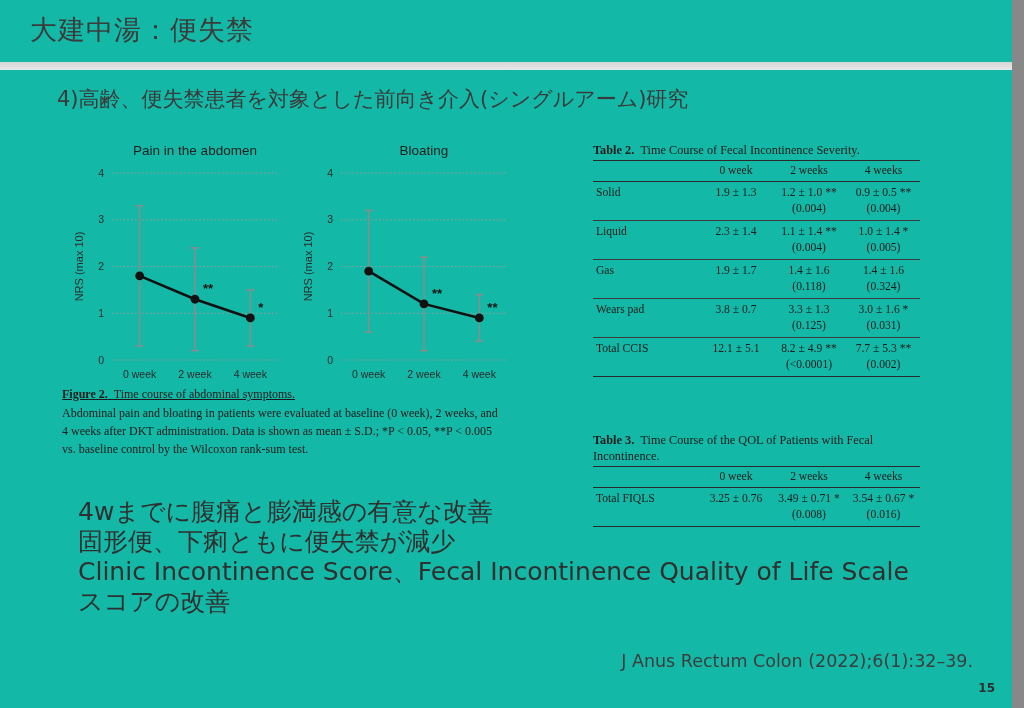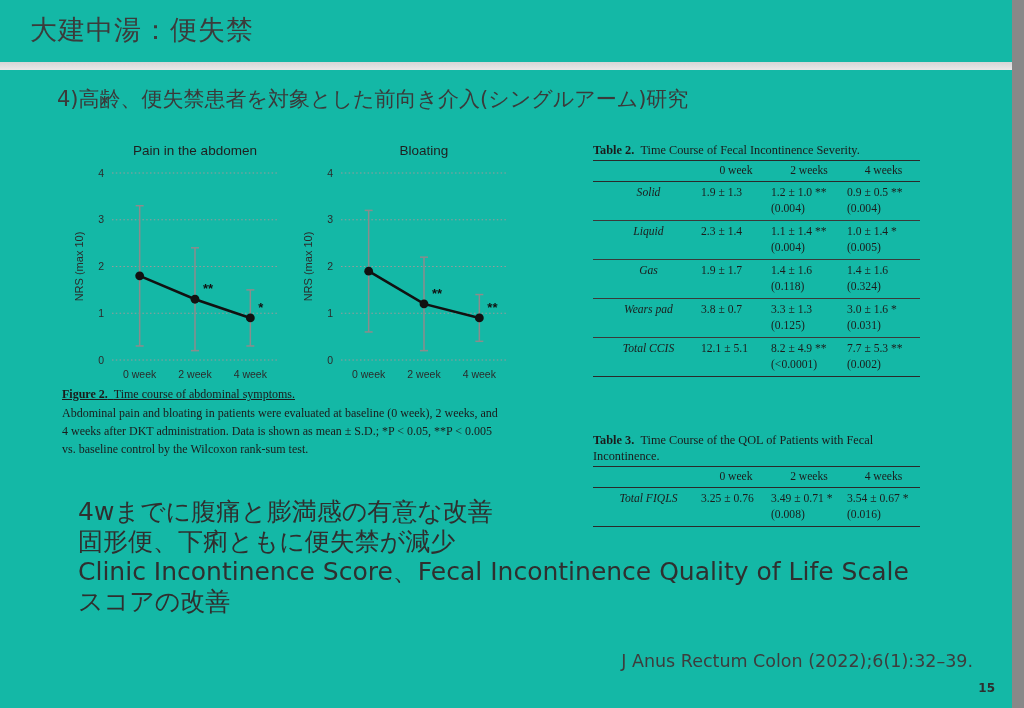--- a/index.html
+++ b/index.html
@@ -40,25 +40,25 @@
     position:absolute;left:593px;width:327px;border-collapse:collapse;table-layout:fixed;
     font-family:"Liberation Serif","DejaVu Serif",serif;font-size:11.6px;color:#1c1c1c;
   }
   #table2{top:160px;}
   #table3{top:466px;}
   .jtable th{
     font-weight:normal;text-align:center;padding:3px 0 4px;
     border-top:1.6px solid #2a2a2a;border-bottom:1px solid #2a2a2a;
   }
   .jtable td{
-    vertical-align:top;text-align:left;padding:3px 0 4px;
+    vertical-align:top;text-align:center;padding:3px 0 4px;
     border-bottom:1px solid #3a3a3a;line-height:15.5px;
   }
   .jtable tr:last-child td{border-bottom:1.6px solid #2a2a2a;}
-  .jtable td.rowlabel, .jtable th.rowhead{text-align:center;padding-left:3px;font-style:italic;}
+  .jtable td.rowlabel, .jtable th.rowhead{text-align:left;padding-left:3px;}
   .summary{
     position:absolute;left:78px;top:497px;font-size:25px;color:#2f2f2f;line-height:30px;
   }
   .summary div{white-space:nowrap;}
   .citation{
     position:absolute;right:39px;top:651px;font-size:17.5px;color:#3d3d3d;white-space:nowrap;
   }
   .page-number{
     position:absolute;right:17px;top:681px;font-size:12px;font-weight:bold;color:#2e2e2e;
   }

